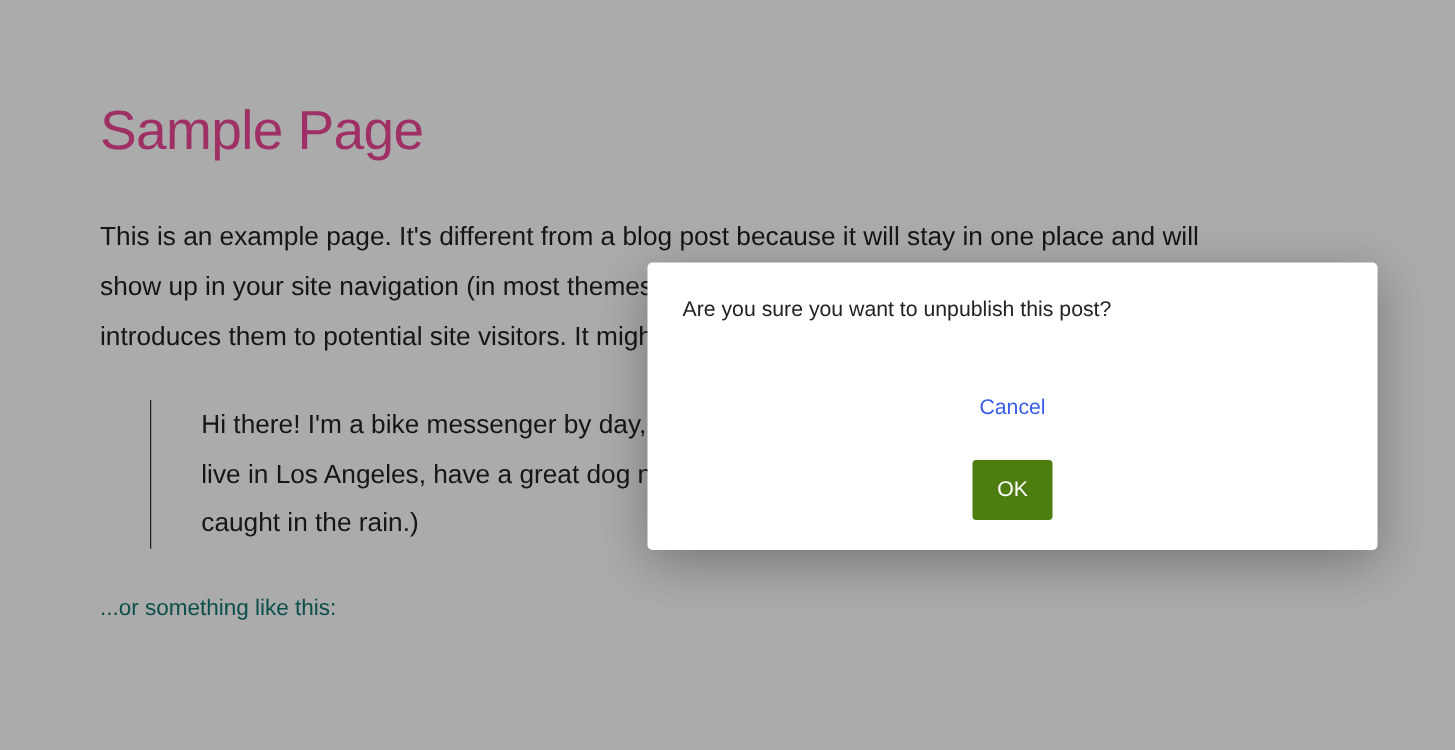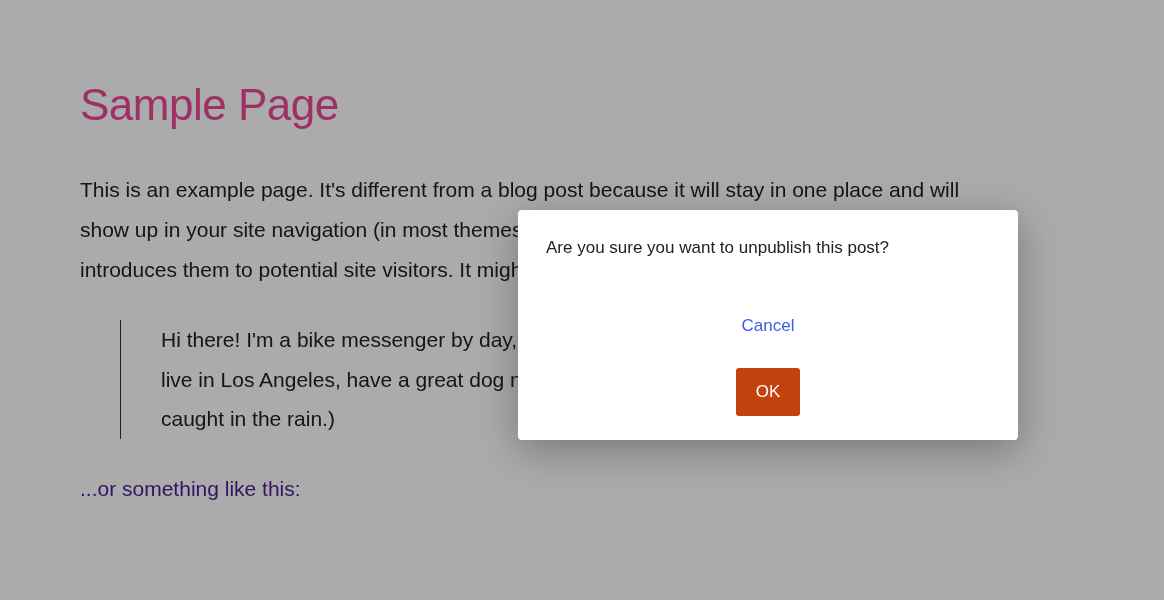--- a/index.html
+++ b/index.html
@@ -45,29 +45,29 @@
       margin-left: 40px;
       margin-bottom: 30px;
       max-width: 860px;
     }
     .quote-text {
       font-size: 21px;
       line-height: 1.9;
       color: #222;
     }
     .closing-paragraph {
-      font-size: 21px;
+      font-size: 18px;
       line-height: 1.9;
-      color: #4c1d95;
+      color: #0f766e;
     }
     .modal {
       position: absolute;
       top: 210px;
       left: 518px;
-      width: 500px;
+      width: 584px;
       background: #fff;
       border-radius: 4px;
       box-shadow: 0 10px 40px rgba(0,0,0,0.3);
       z-index: 10;
       padding: 28px 28px 24px 28px;
     }
     .modal-message {
       font-size: 17px;
       color: #222;
       margin-bottom: 50px;
@@ -82,21 +82,21 @@
     .cancel-button {
       background: none;
       border: none;
       color: #3a5ce8;
       font-size: 17px;
       cursor: pointer;
       font-family: inherit;
       padding: 8px 4px;
     }
     .ok-button {
-      background: #c2410c;
+      background: #4d7c0f;
       border: none;
       color: #fff;
       font-size: 17px;
       cursor: pointer;
       font-family: inherit;
       padding: 14px 20px;
       border-radius: 3px;
     }
   </style>
 </head>

